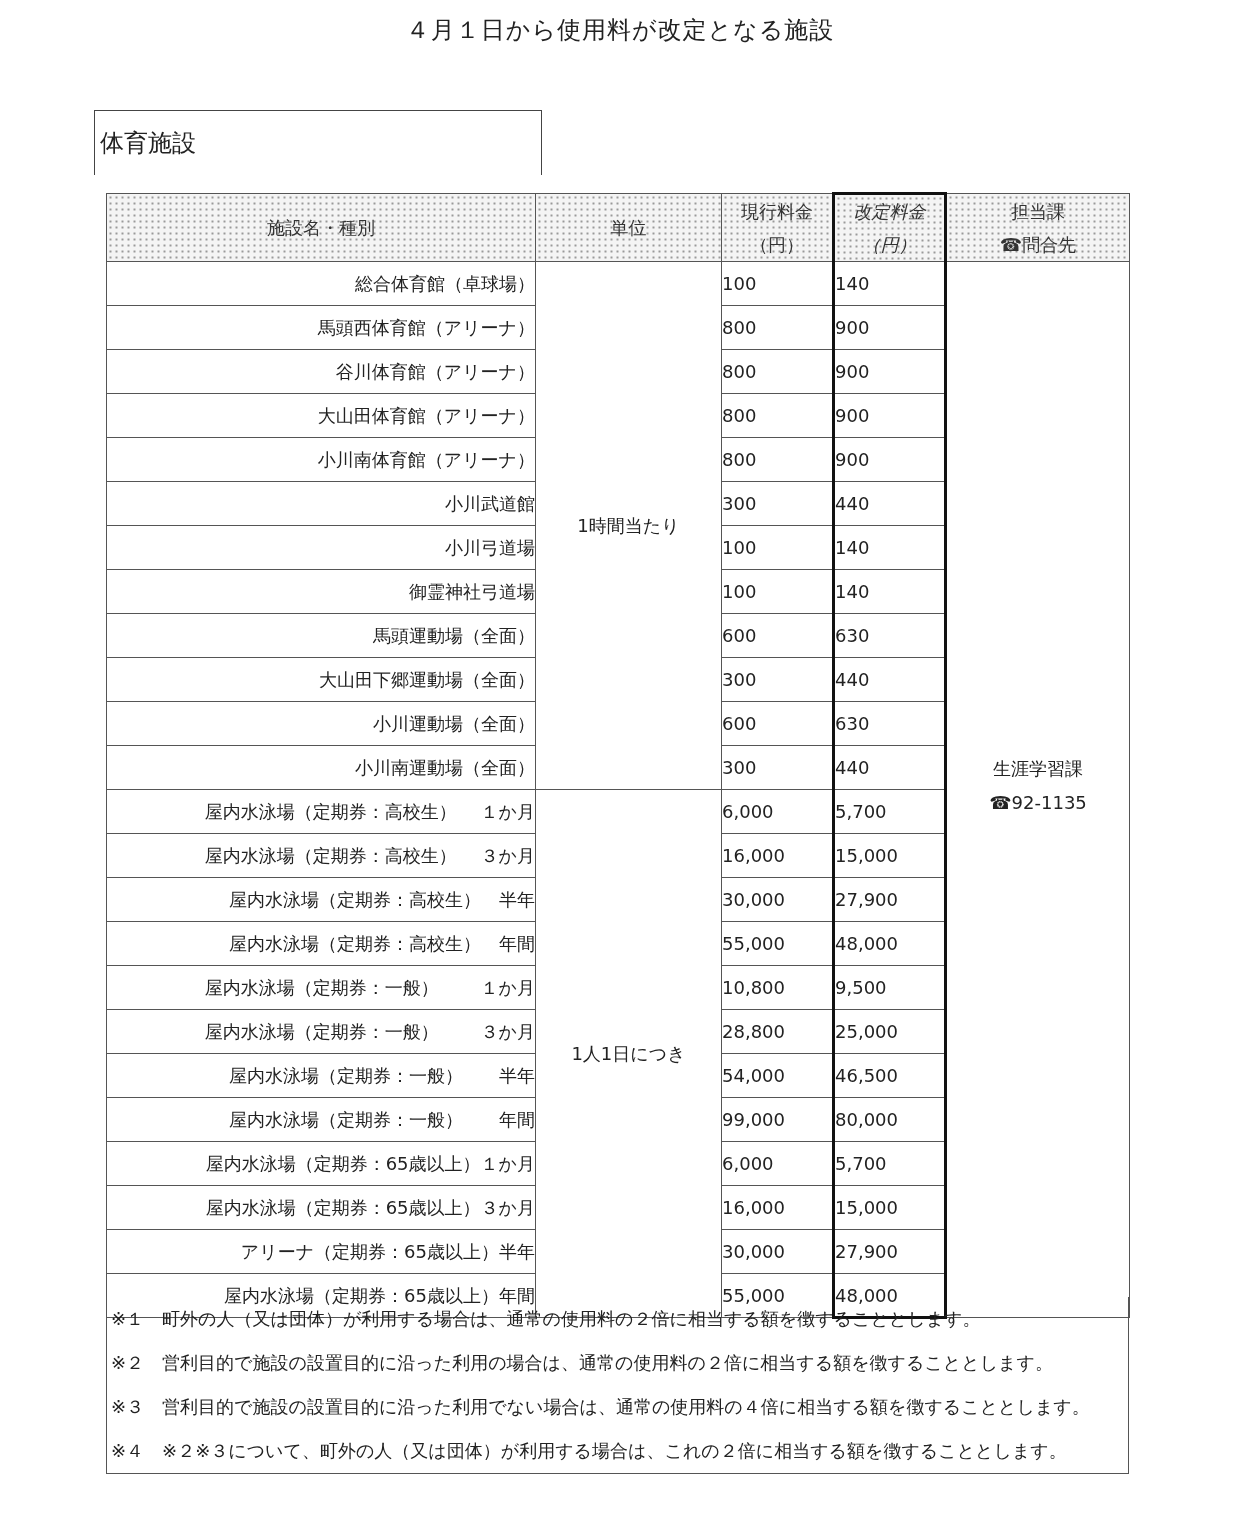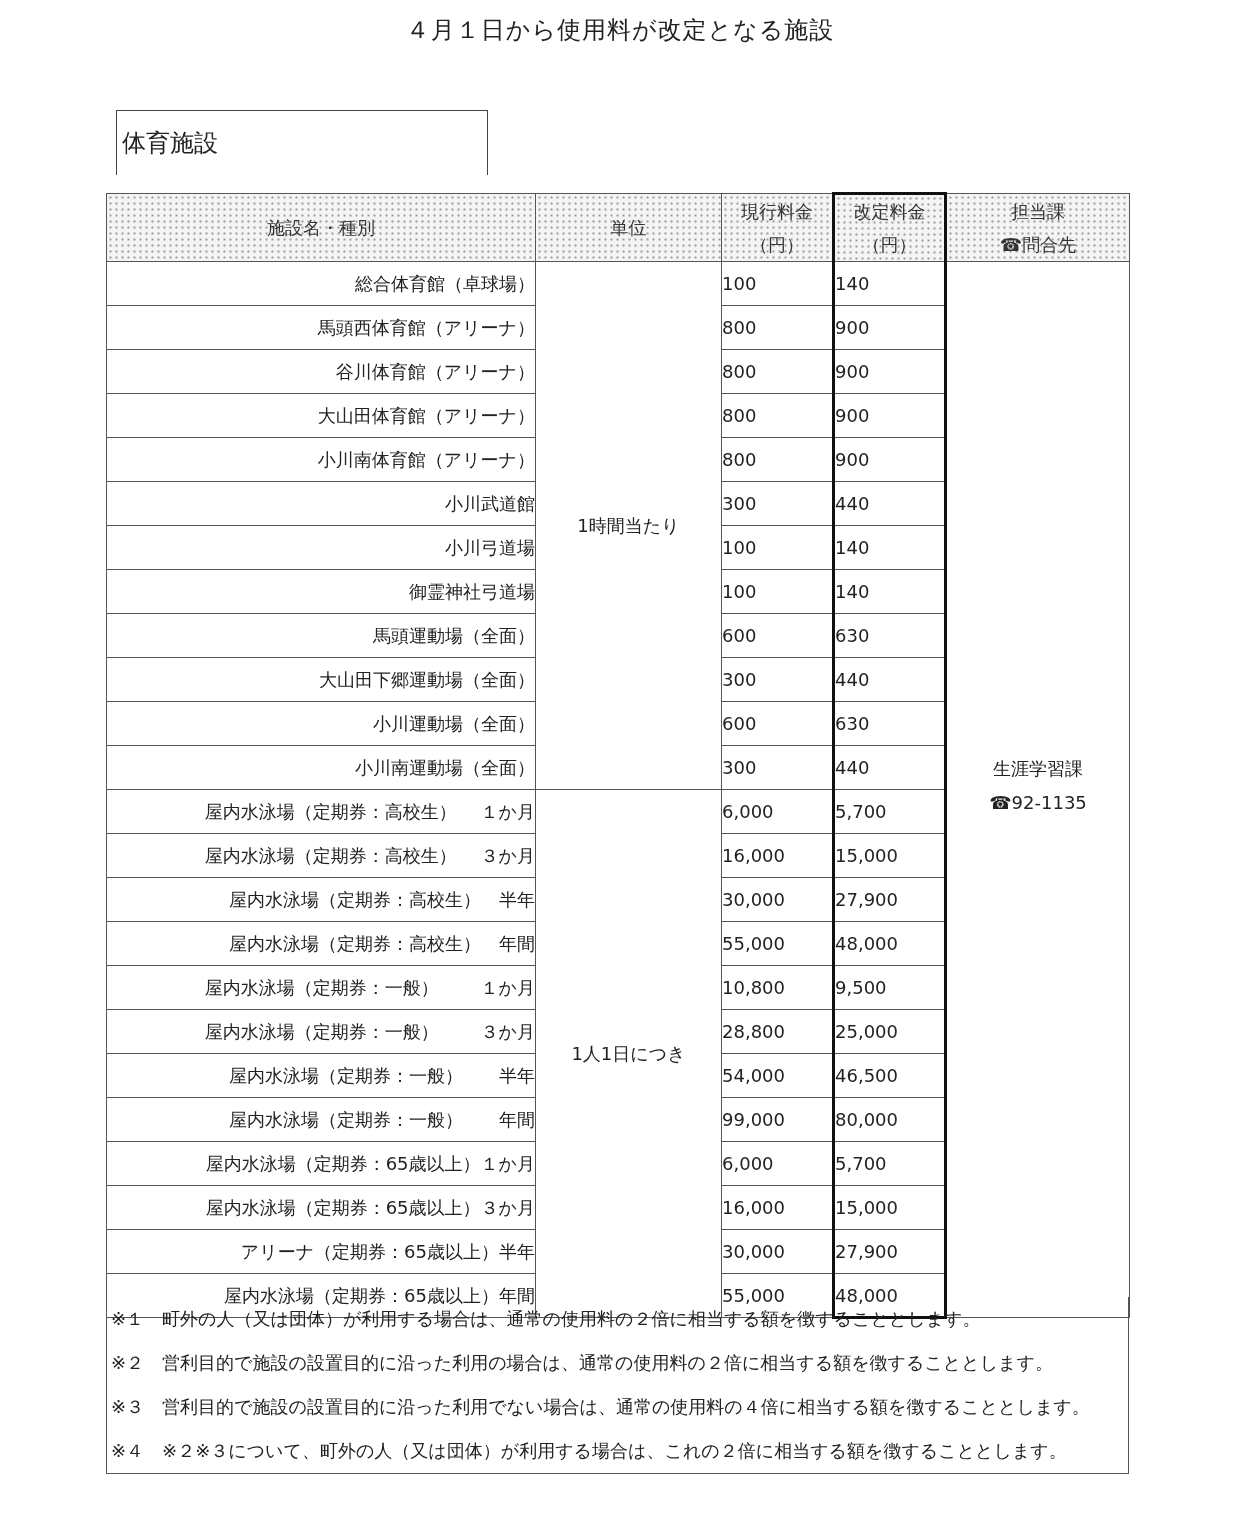--- a/index.html
+++ b/index.html
@@ -20,23 +20,23 @@
     top: 14px;
     left: 0;
     width: 1240px;
     text-align: center;
     font-size: 24px;
     letter-spacing: 1px;
     color: #222;
   }
   .section-title-box {
     position: absolute;
-    left: 116px;
+    left: 94px;
     top: 110px;
-    width: 372px;
+    width: 448px;
     height: 65px;
     border: 1px solid #444;
     border-bottom: none;
     box-sizing: border-box;
     text-align: right;
   }
   .section-title {
     position: absolute;
     left: 5px;
     top: 16px;
@@ -96,20 +96,21 @@
   .contact-inner {
     padding-top: 490px;
   }
   
   table.fees .rev {
     border-left: 3px solid #111;
     border-right: 3px solid #111;
   }
   table.fees thead .rev {
     border-top: 3px solid #111;
+    font-style: italic;
   }
   table.fees tr.last .rev {
     border-bottom: 3px solid #111;
   }
   .notes-box {
     position: absolute;
     left: 106px;
     top: 1297px;
     width: 1023px;
     height: 177px;

